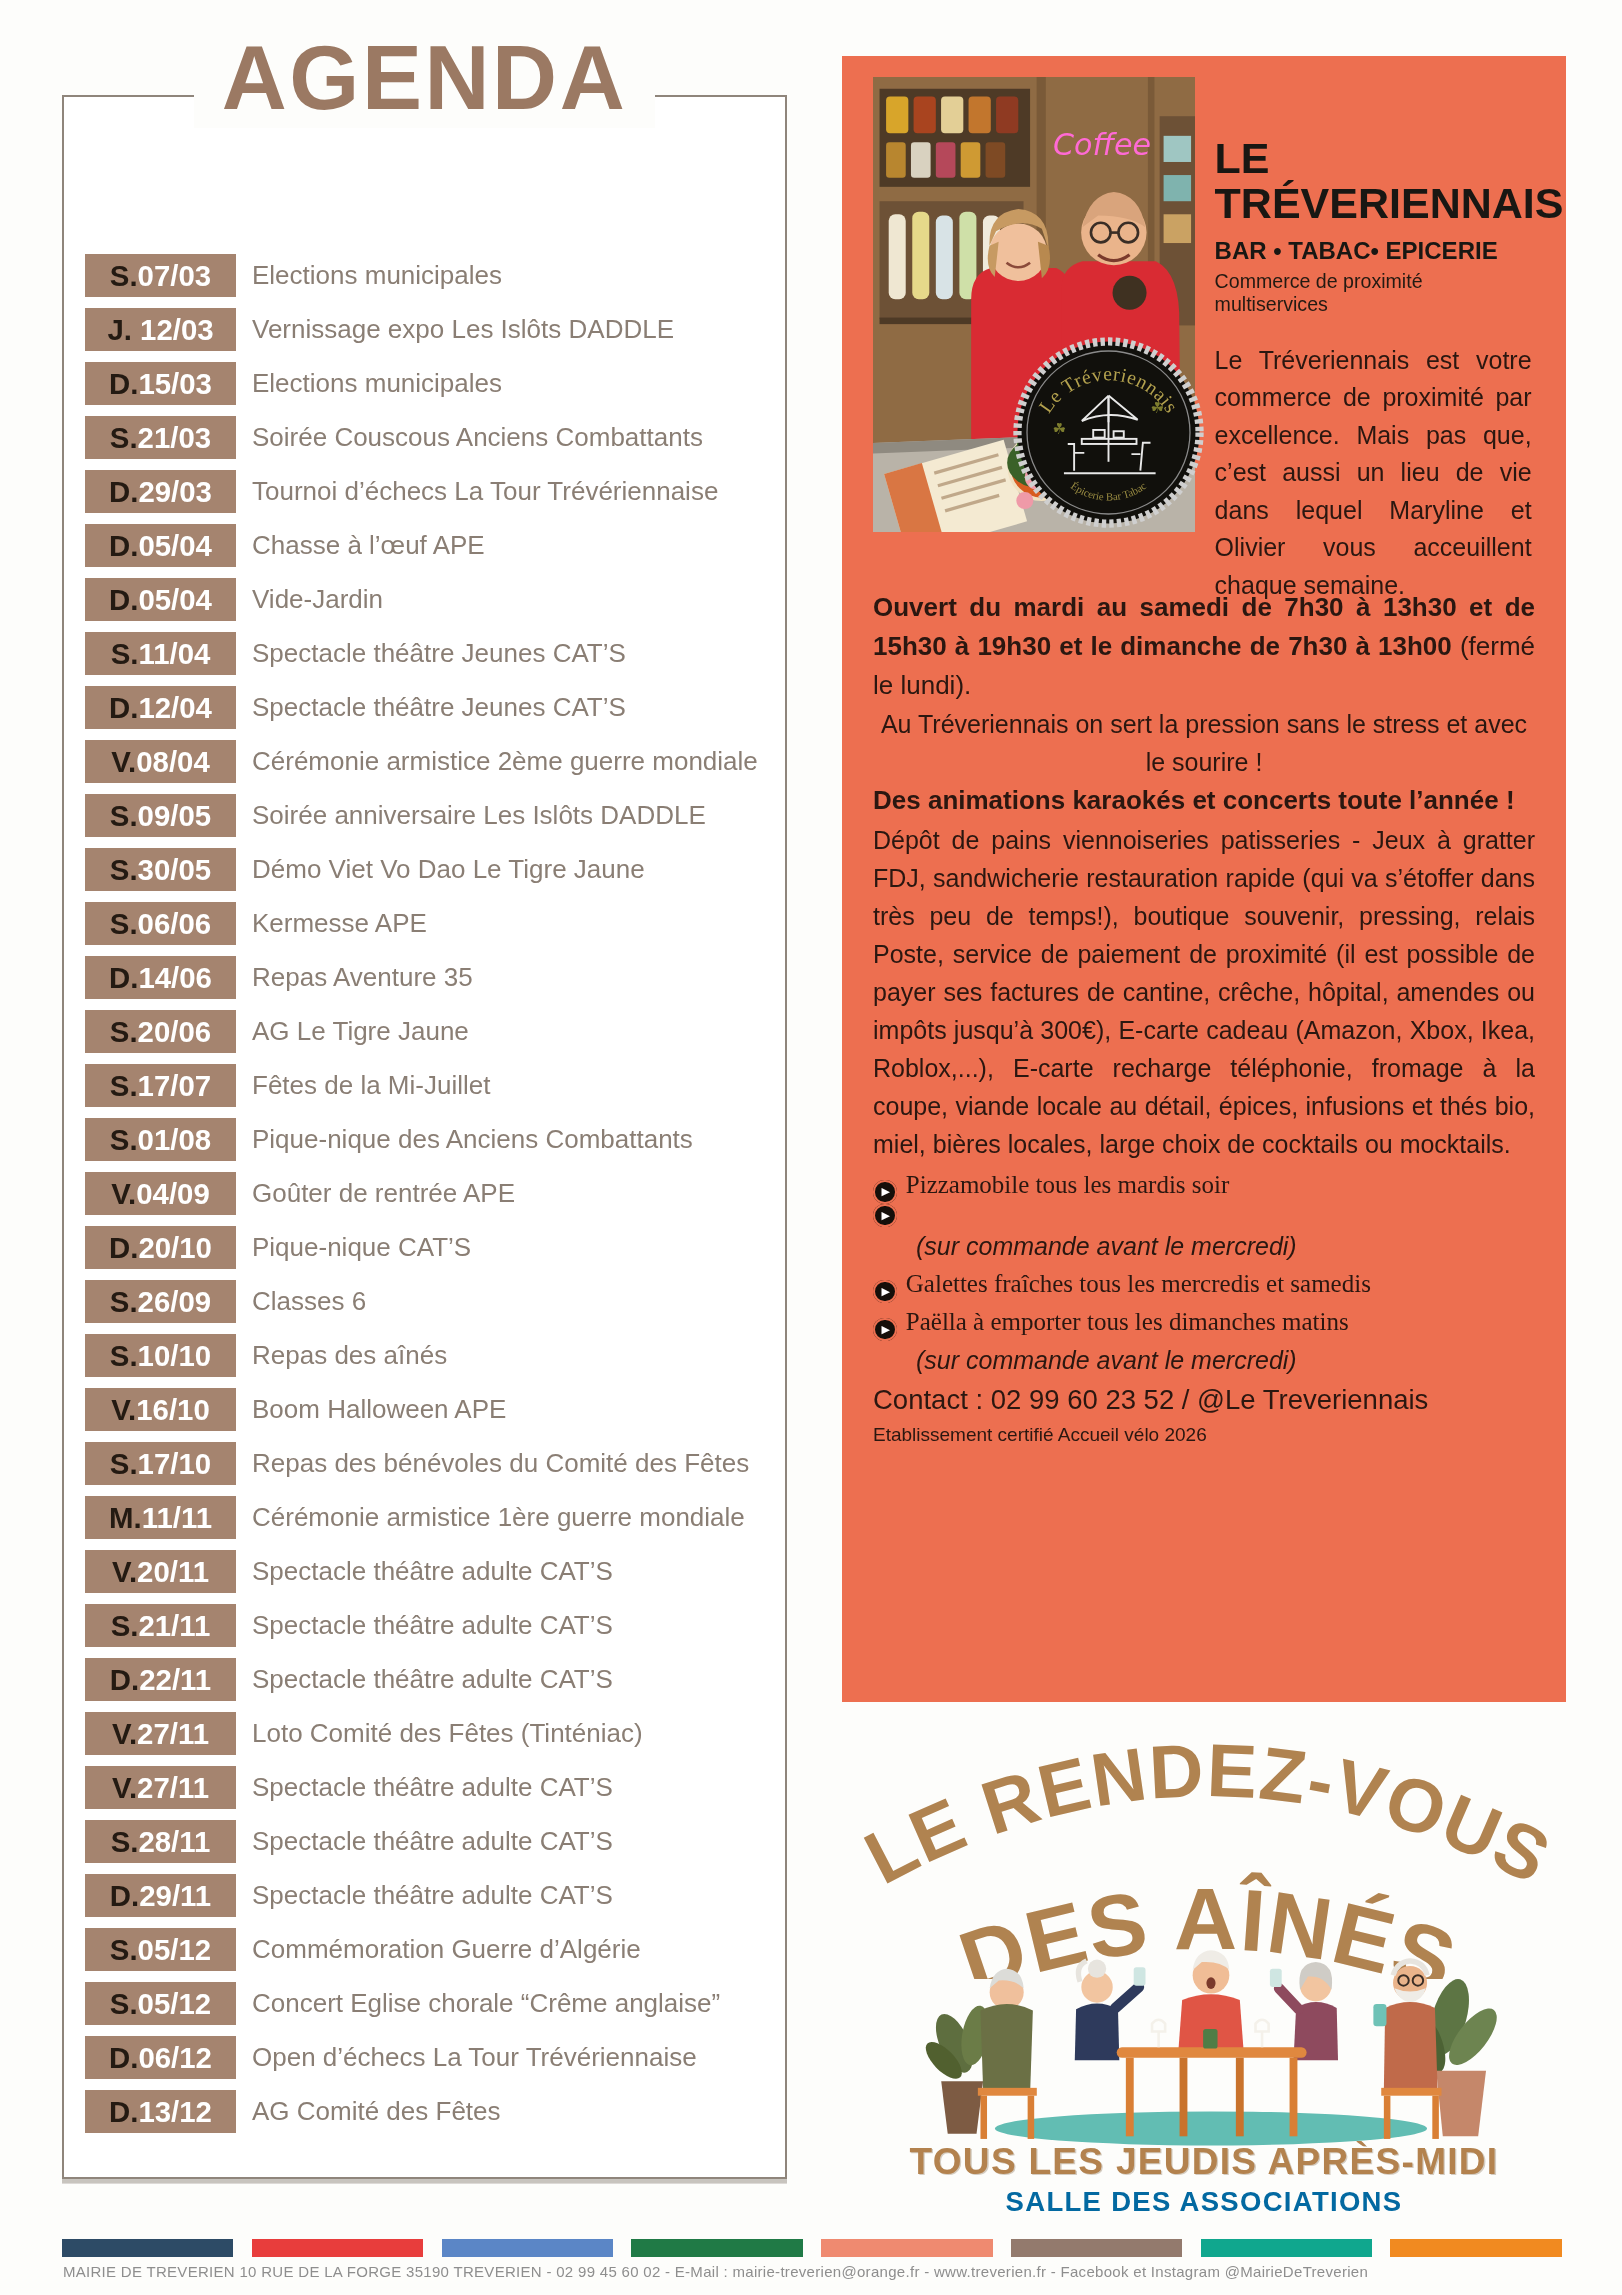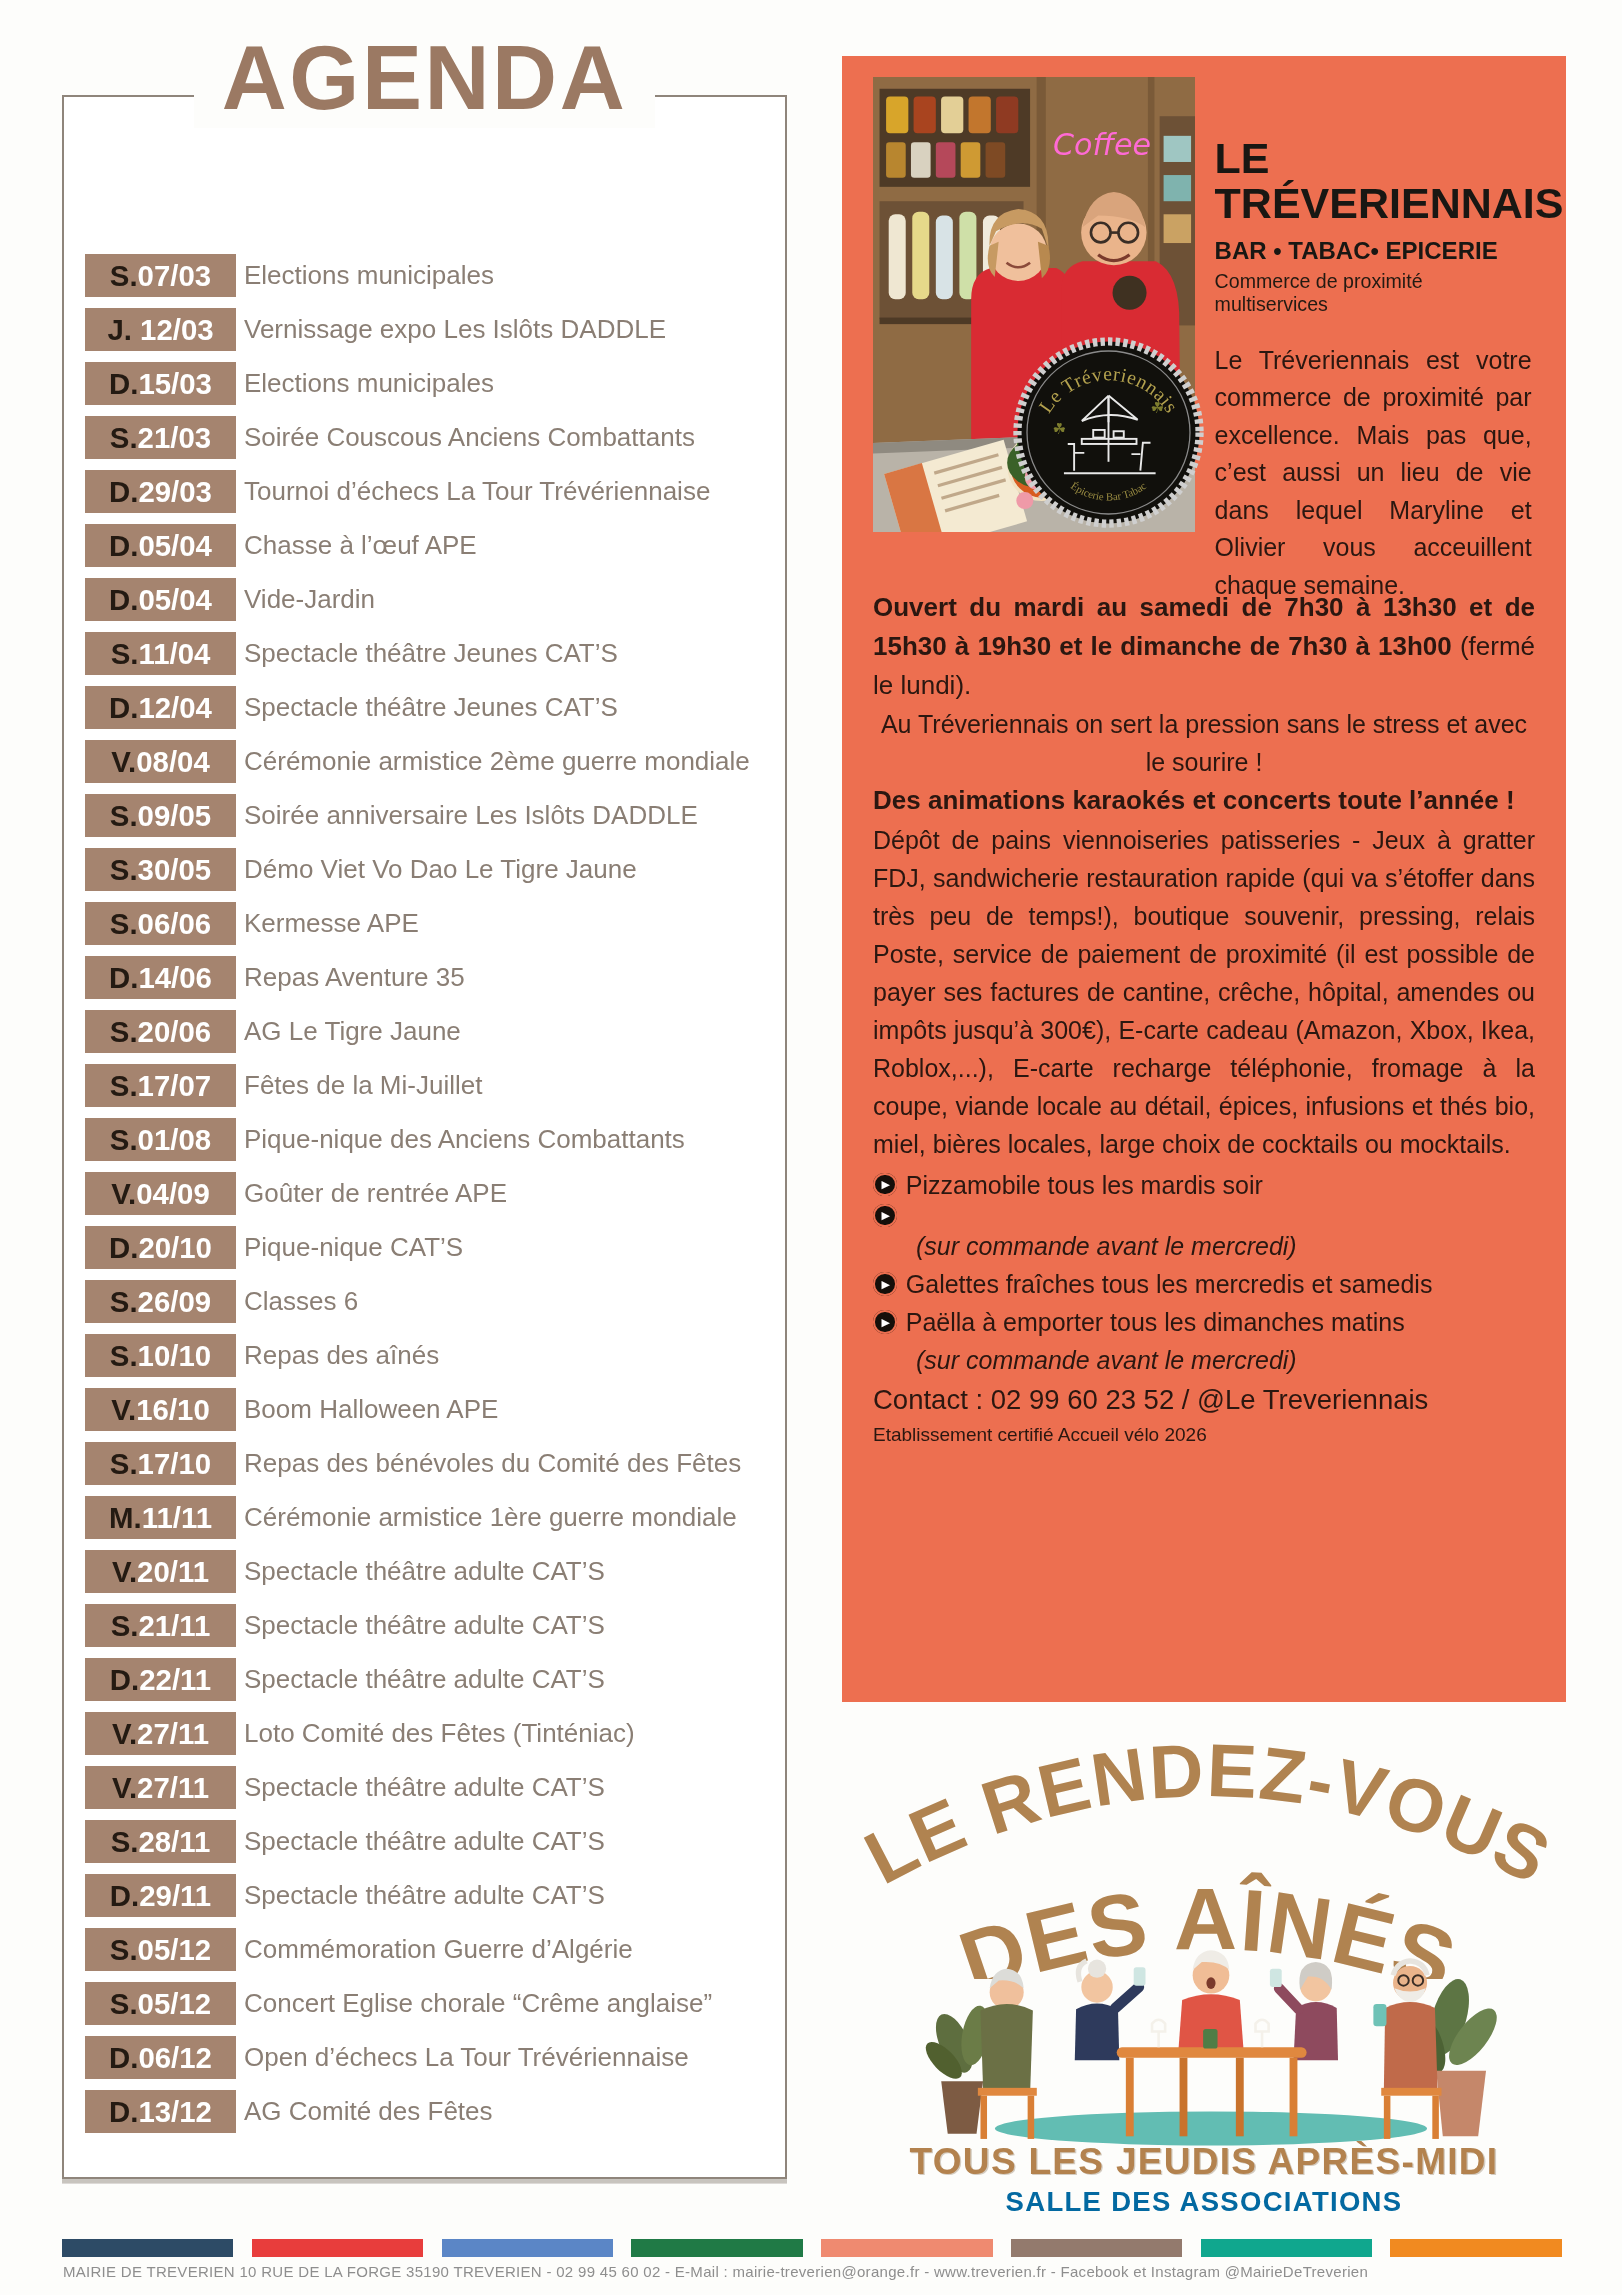--- a/index.html
+++ b/index.html
@@ -11,21 +11,21 @@
               border:2px solid #8f857b;background:#ffffff;box-shadow:0 4.6px 0 #c8c4be;box-sizing:border-box;}
   .agenda-title{position:absolute;left:62px;top:27.5px;width:725px;text-align:center;z-index:3;}
   .agenda-title span{display:inline-block;background:#fdfdfb;padding:0 27.5px;
               font-size:90px;font-weight:bold;color:#9b7963;letter-spacing:2.6px;line-height:1.12;}
   .agenda-list{position:absolute;left:85px;top:254px;width:694px;z-index:2;}
   .agenda-row{display:flex;align-items:center;height:43px;margin-bottom:11px;}
   .date-badge{flex:0 0 151px;height:43px;background:#a5846f;display:flex;align-items:center;
               justify-content:center;font-weight:bold;font-size:29.4px;letter-spacing:0px;}
   .date-badge .day{color:#241a12;white-space:pre;}
   .date-badge .num{color:#ffffff;}
-  .event{margin-left:8px;font-size:26px;color:#8a7e74;white-space:nowrap;}
+  .event{margin-left:16px;font-size:26px;color:#8a7e74;white-space:nowrap;}
 
   
   .promo{position:absolute;left:842px;top:56px;width:724px;height:1646px;background:#ed6f50;
          box-sizing:border-box;overflow:hidden;}
   .promo-top{display:flex;height:518px;padding:0 29px 0 31px;box-sizing:border-box;position:relative;}
   .photo{width:322px;height:455px;margin-top:21px;flex:none;background:#eab308;overflow:hidden;}
   .photo svg{display:block;width:100%;height:100%;}
   .promo-right{margin-left:19.6px;padding-top:80px;width:317px;}
   .shop-title{font-size:43px;font-weight:bold;color:#191713;line-height:1.05;letter-spacing:0;}
   .shop-sub{font-size:24px;font-weight:bold;color:#191713;margin-top:10.5px;letter-spacing:0;}
@@ -35,21 +35,21 @@
 
   .promo-body{padding:14.4px 31px 0 31px;font-size:25px;line-height:1.52;color:#2b1710;}
   .promo-body p{margin:0;}
   .hours{font-size:26px;line-height:1.5;text-align:justify;}
   .hours .b{font-weight:bold;}
   .pression{margin-top:1.3px;text-align:center;}
   .anim{font-weight:bold;text-align:justify;font-size:26px;}
   .services{margin-top:37px;text-align:justify;}
   .offers{list-style:none;margin:2.6px 0 0 0;padding:0;}
   .offers li{margin:0;}
-  .offer-line{display:flex;align-items:center;}
+  .offer-line{display:flex;align-items:flex-end;font-family:Liberation Serif, serif;}
   .offer-icon{flex:none;width:23.6px;height:23.6px;border-radius:50%;background:#150f0a;margin-right:9.2px;
               display:flex;align-items:center;justify-content:center;box-shadow:0 0 0 2px #ed6f50 inset;}
   .offer-icon::before{content:"▶";color:#ffffff;font-size:11px;line-height:1;margin-left:2px;}
   .note{font-style:italic;margin-left:43px;}
   .note:empty{display:none;}
   .contact{font-size:27.5px;margin-top:39px;}
   .cert{font-size:19px;margin-top:2.6px;}
 
   
   .rdv-arc{position:absolute;left:861px;top:1701px;width:694px;height:262px;}

